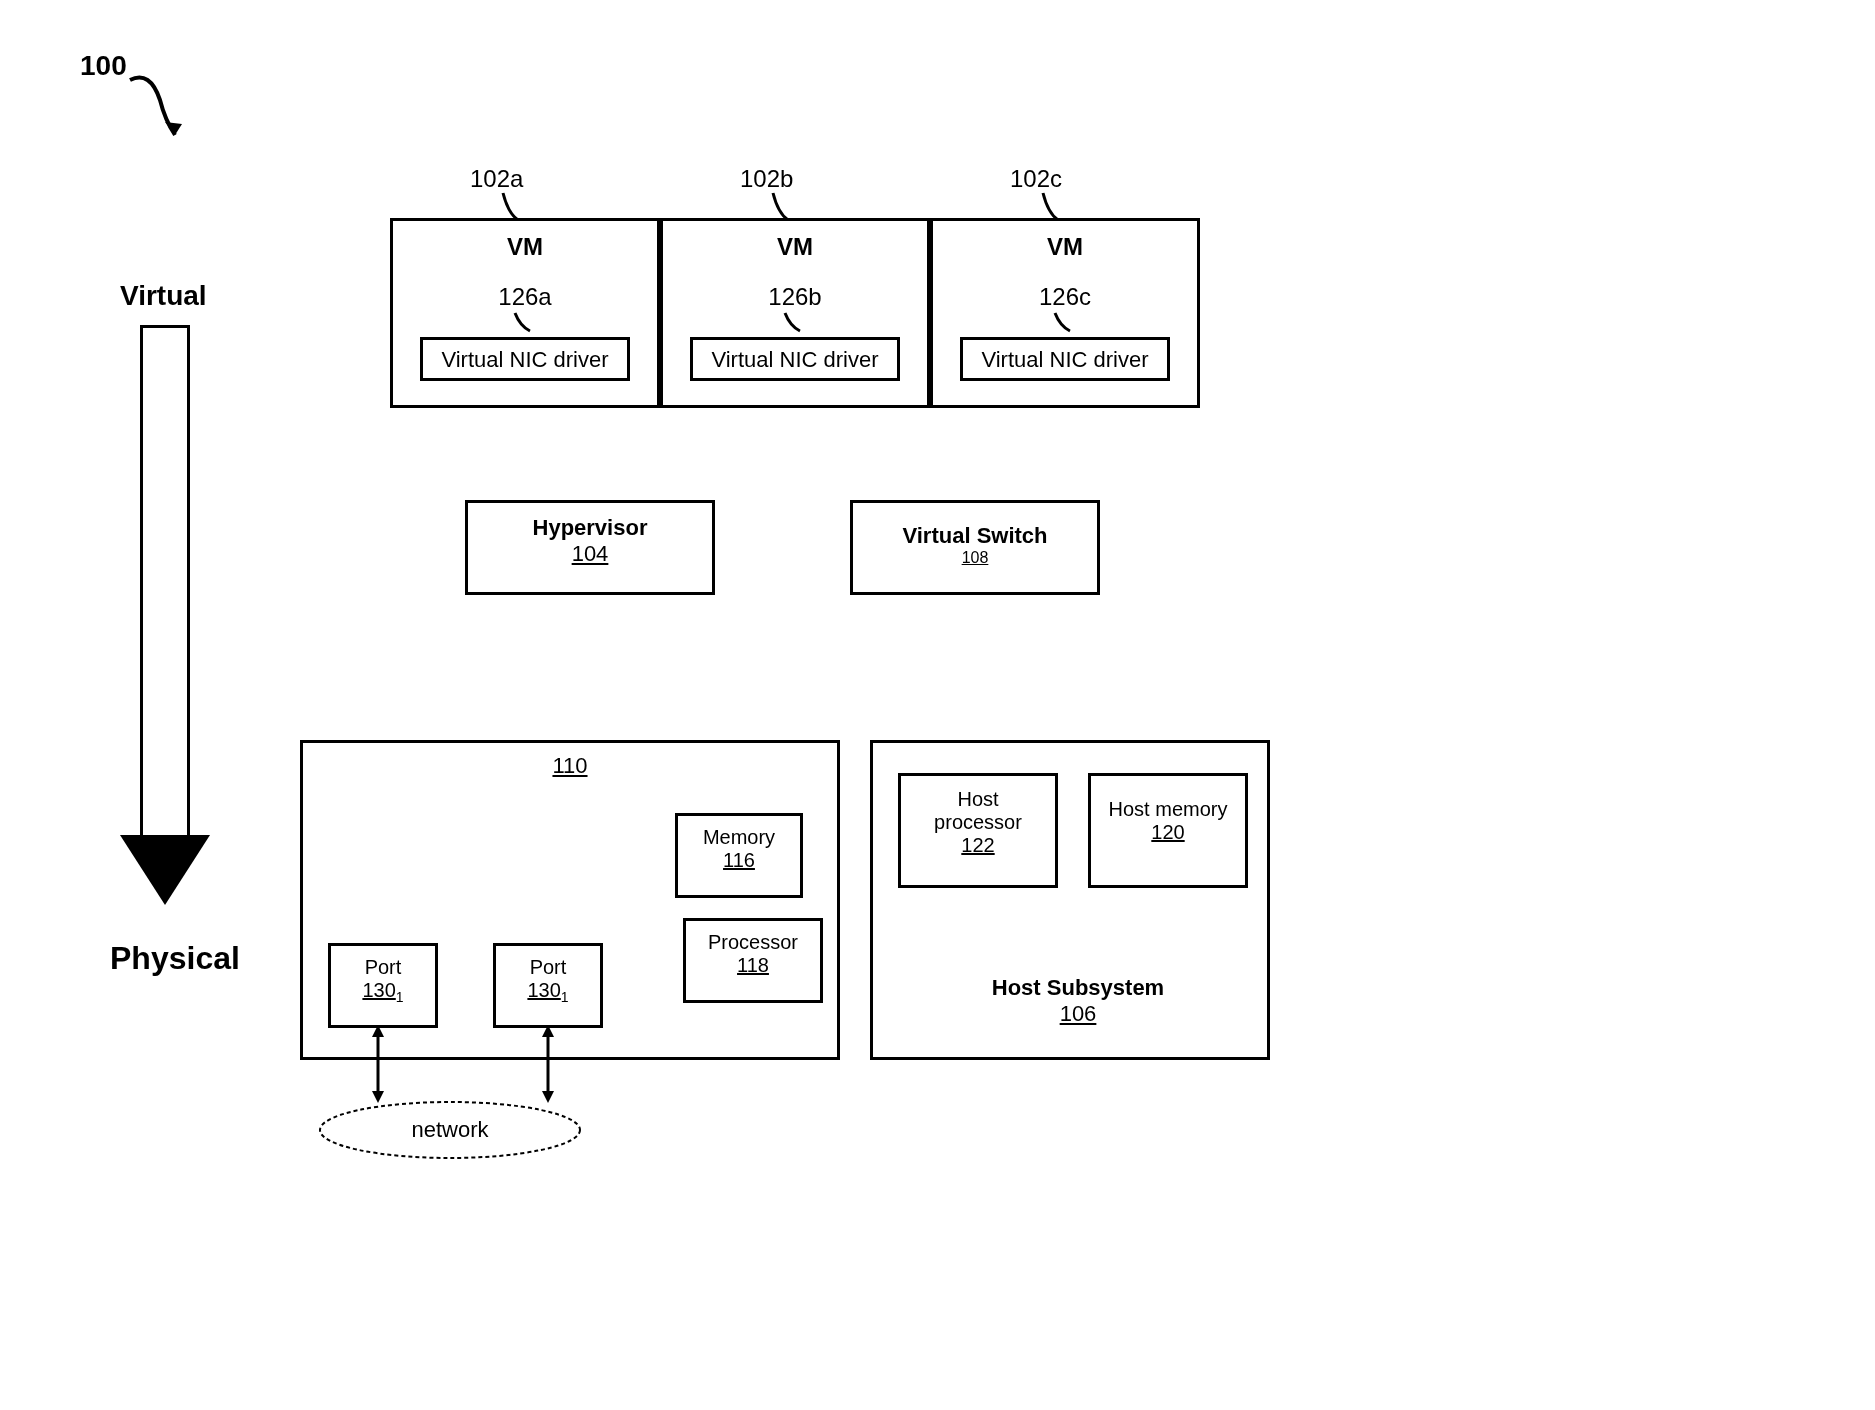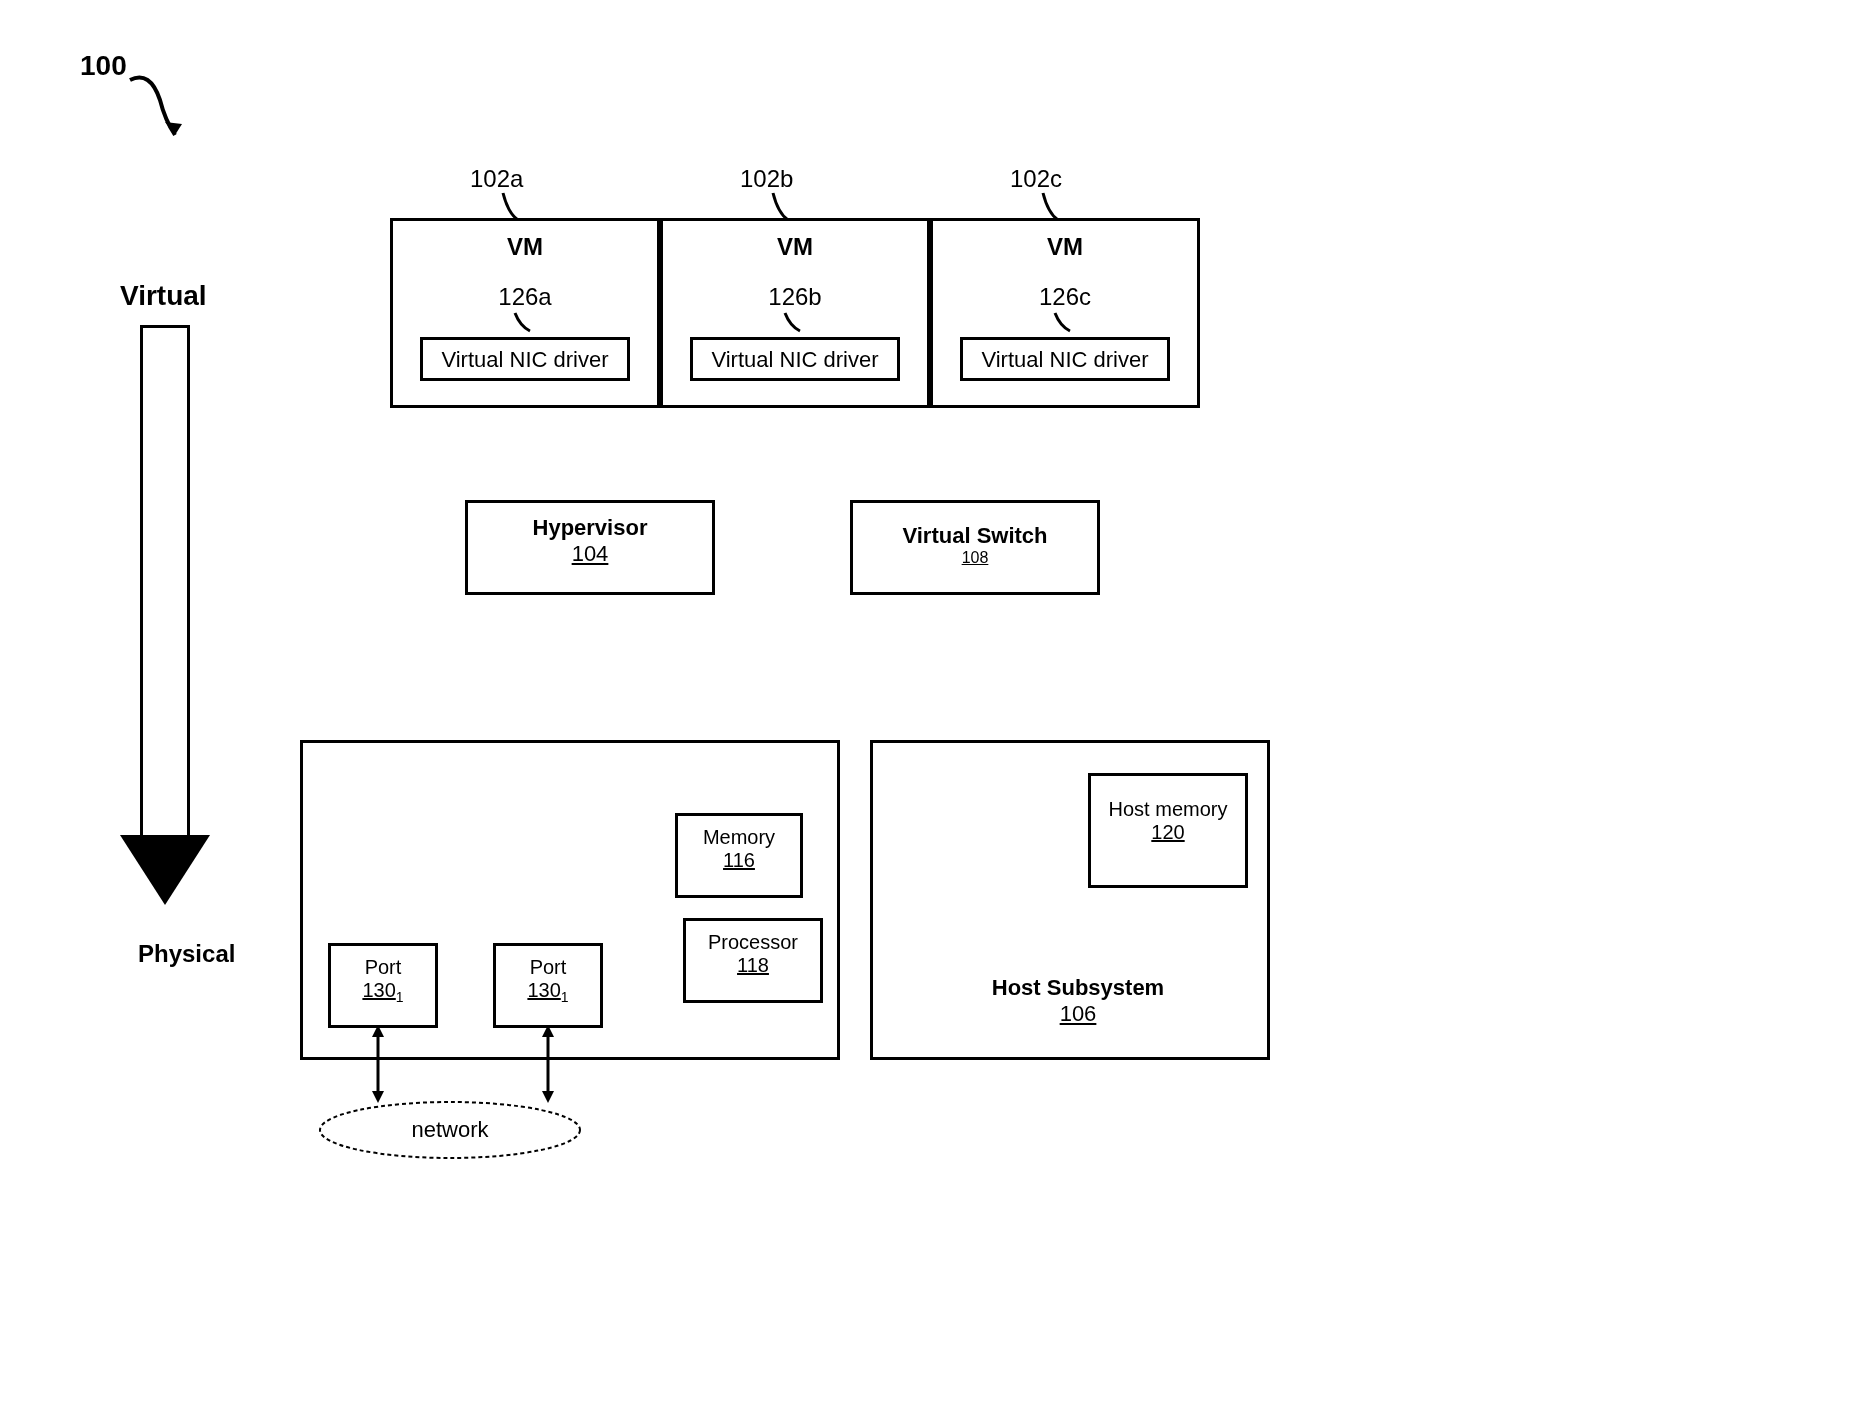--- a/index.html
+++ b/index.html
@@ -47,21 +47,21 @@
 </head>
 <body>
 
 <div class="abs ref-label" style="left:80px; top:50px; font-size:28px; font-weight:bold;">100</div>
 <svg class="lead" style="left:120px; top:60px;" width="80" height="90">
   <path d="M10 20 Q 30 10, 40 40 Q 45 60, 55 75" stroke="#000" stroke-width="4" fill="none"></path>
   <polygon points="55,75 45,62 62,64" fill="#000"></polygon>
 </svg>
 
 <div class="abs label" style="left:120px; top:280px; font-size:28px;">Virtual</div>
-<div class="abs label" style="left:110px; top:940px; font-size:24px;margin-left:28px;">Physical</div>
+<div class="abs label" style="left:110px; top:940px; font-size:32px;">Physical</div>
 
 <div class="arrow-wrap" style="left:140px; top:325px;">
   <div style="width:50px; height:10px; border-top:3px solid #000; border-left:3px solid #000; border-right:3px solid #000;"></div>
   <div class="arrow-body" style="width:50px; height:500px;"></div>
   <div style="position:relative; left:-20px;">
     <div class="arrow-head"></div>
   </div>
 </div>
 
 <div class="abs box" style="left:390px; top:218px; width:810px; height:190px; border:none;"></div>
@@ -110,20 +110,21 @@
   <div class="ref-label underline" style="font-size:22px;">104</div>
 </div>
 
 <div class="abs box" style="left:850px; top:500px; width:250px; height:95px; padding-top:20px;">
   <div class="label" style="font-size:22px;">Virtual Switch</div>
   <div class="ref-label underline" style="font-size:16px;">108</div>
 </div>
 
 <div class="abs box" style="left:300px; top:740px; width:540px; height:320px; text-align:left;">
   <div style="text-align:center; margin-top:10px;">
+    <div class="ref-label underline" style="font-size:22px;">110</div>
   </div>
 
   <div class="box abs" style="left:372px; top:70px; width:128px; height:85px; padding-top:10px;">
     <div style="font-size:20px;">Memory</div>
     <div class="underline" style="font-size:20px;">116</div>
   </div>
 
   <div class="box abs" style="left:380px; top:175px; width:140px; height:85px; padding-top:10px;">
     <div style="font-size:20px;">Processor</div>
     <div class="underline" style="font-size:20px;">118</div>
@@ -135,20 +136,25 @@
   </div>
 
   <div class="box abs" style="left:190px; top:200px; width:110px; height:85px; padding-top:10px;">
     <div style="font-size:20px;">Port</div>
     <div style="font-size:20px;"><span class="underline">130</span><span class="sub">1</span></div>
   </div>
 </div>
 
 <div class="abs box" style="left:870px; top:740px; width:400px; height:320px;">
 
+  <div class="box abs" style="left:25px; top:30px; width:160px; height:115px; padding-top:12px;">
+    <div style="font-size:20px; white-space:pre-line;">Host
+processor</div>
+    <div class="underline" style="font-size:20px;">122</div>
+  </div>
 
   <div class="box abs" style="left:215px; top:30px; width:160px; height:115px; padding-top:22px;">
     <div style="font-size:20px;">Host memory</div>
     <div class="underline" style="font-size:20px;">120</div>
   </div>
   <div class="abs" style="left:0; right:0; bottom:30px; text-align:center;padding-left:16px;">
     <div class="label" style="font-size:22px;">Host Subsystem</div>
     <div class="ref-label underline" style="font-size:22px;">106</div>
   </div>
 </div>

